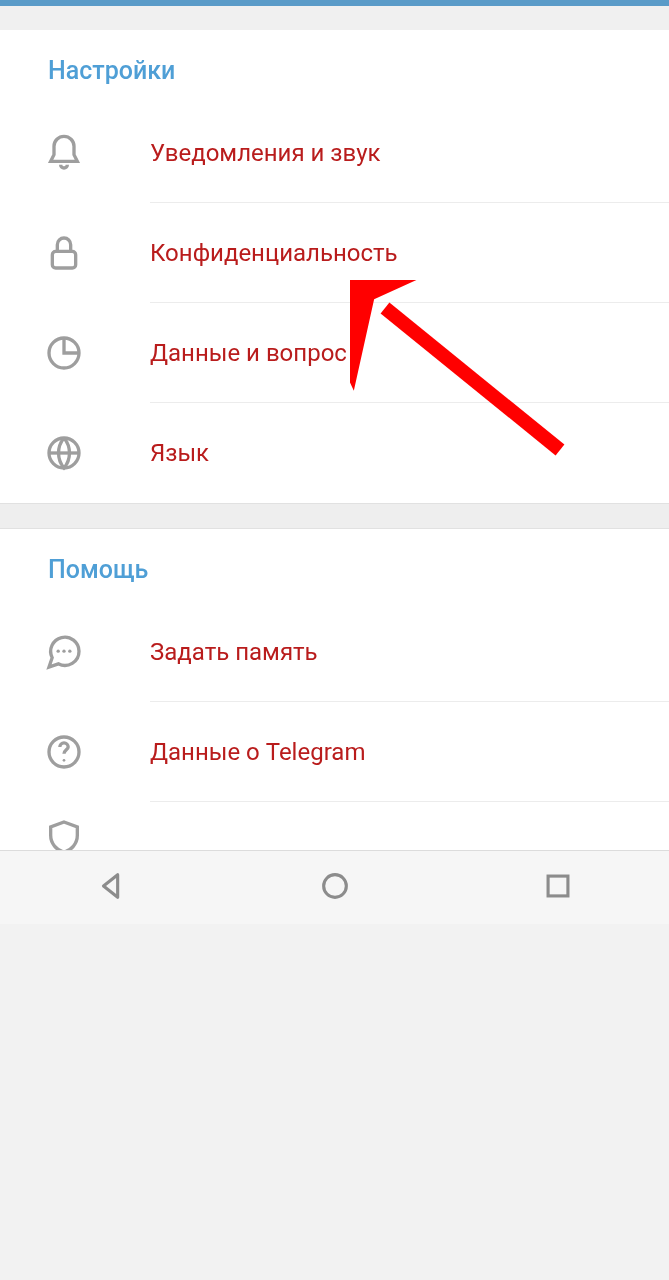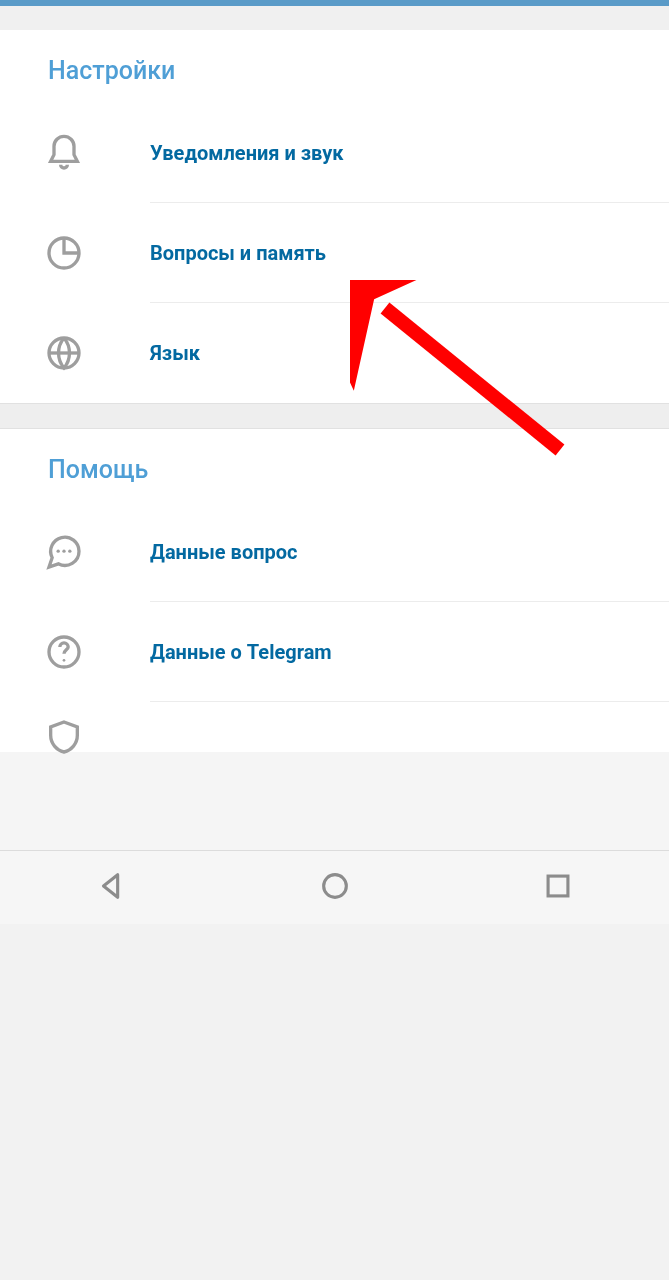--- a/index.html
+++ b/index.html
@@ -5,21 +5,21 @@
   * { box-sizing: border-box; margin: 0; padding: 0; }
   html, body { width: 669px; height: 1280px; overflow: hidden; font-family: -apple-system, "Segoe UI", Roboto, Arial, sans-serif; background: #f2f2f2; }
   .screen { width: 669px; height: 924px; background: #f5f5f5; position: relative; }
   .topbar { height: 6px; background: #5a9bc8; width: 100%; }
   .gap-top { height: 24px; background: #f0f0f0; }
   .section { background: #ffffff; }
   .section-header { color: #4f9fd6; font-size: 25px; font-weight: 500; padding: 26px 0 18px 48px; }
   .row { display: flex; align-items: center; height: 100px; position: relative; }
   .row-icon { width: 150px; display: flex; justify-content: flex-start; align-items: center; padding-left: 44px; }
   .row-icon svg { width: 40px; height: 40px; stroke: #9e9e9e; fill: none; stroke-width: 2; }
-  .row-label { font-size: 20px; color: #0369a1; font-weight: 700; }
+  .row-label { font-size: 24px; color: #b91c1c; font-weight: 400; }
   .divider { position: absolute; left: 150px; right: 0; bottom: 0; height: 1px; background: #ececec; }
   .section-gap { height: 26px; background: #eeeeee; border-top: 1px solid #e1e1e1; border-bottom: 1px solid #e1e1e1; }
   .arrow { position: absolute; z-index: 50; pointer-events: none; }
   .navbar { position: absolute; left: 0; right: 0; bottom: 0; height: 74px; background: #f6f6f6; border-top: 1px solid #dcdcdc; display: flex; justify-content: space-around; align-items: center; }
   .navbar svg { width: 34px; height: 34px; stroke: #8c8c8c; fill: none; stroke-width: 2.2; }
   .content { position: absolute; top: 6px; left: 0; right: 0; bottom: 74px; overflow: hidden; }
 </style>
 </head>
 <body>
 
@@ -36,29 +36,39 @@
         <span class="row-icon">
           <svg viewBox="0 0 24 24">
               <path d="M6 8a6 6 0 0 1 12 0v5l2 4H4l2-4V8z"></path>
               <path d="M10 19a2 2 0 0 0 4 0"></path>
             </svg>
         </span>
         <span class="row-label">Уведомления и звук</span>
         <div class="divider"></div>
       </div>
 
+      <div class="row">
+        <span class="row-icon">
+          <svg viewBox="0 0 24 24">
+              <rect x="5" y="11" width="14" height="10" rx="2"></rect>
+              <path d="M8 11V7a4 4 0 0 1 8 0v4"></path>
+            </svg>
+        </span>
+        <span class="row-label">Конфиденциальность</span>
+        <div class="divider"></div>
+      </div>
 
       <div class="row">
         <span class="row-icon">
           <svg viewBox="0 0 24 24">
               <circle cx="12" cy="12" r="9"></circle>
               <path d="M12 3v9h9"></path>
             </svg>
         </span>
-        <span class="row-label">Вопросы и память</span>
+        <span class="row-label">Данные и вопрос</span>
         <div class="divider"></div>
       </div>
 
 
 
 
       <div class="row">
         <span class="row-icon">
           <svg viewBox="0 0 24 24">
               <circle cx="12" cy="12" r="9"></circle>
@@ -77,21 +87,21 @@
 
       <div class="row">
         <span class="row-icon">
           <svg viewBox="0 0 24 24">
               <path d="M21 11.5a8.5 8.5 0 0 1-12.4 7.6L3 21l1.9-5.6A8.5 8.5 0 1 1 21 11.5z"></path>
               <circle cx="8.5" cy="11.5" r="1" fill="#9e9e9e" stroke="none"></circle>
               <circle cx="12" cy="11.5" r="1" fill="#9e9e9e" stroke="none"></circle>
               <circle cx="15.5" cy="11.5" r="1" fill="#9e9e9e" stroke="none"></circle>
             </svg>
         </span>
-        <span class="row-label">Данные вопрос</span>
+        <span class="row-label">Задать память</span>
         <div class="divider"></div>
       </div>
 
       <div class="row">
         <span class="row-icon">
           <svg viewBox="0 0 24 24">
               <circle cx="12" cy="12" r="9"></circle>
               <path d="M9.5 9a2.5 2.5 0 0 1 5 0c0 1.5-2.5 2-2.5 4"></path>
               <circle cx="12" cy="17" r="0.8" fill="#9e9e9e" stroke="none"></circle>
             </svg>

